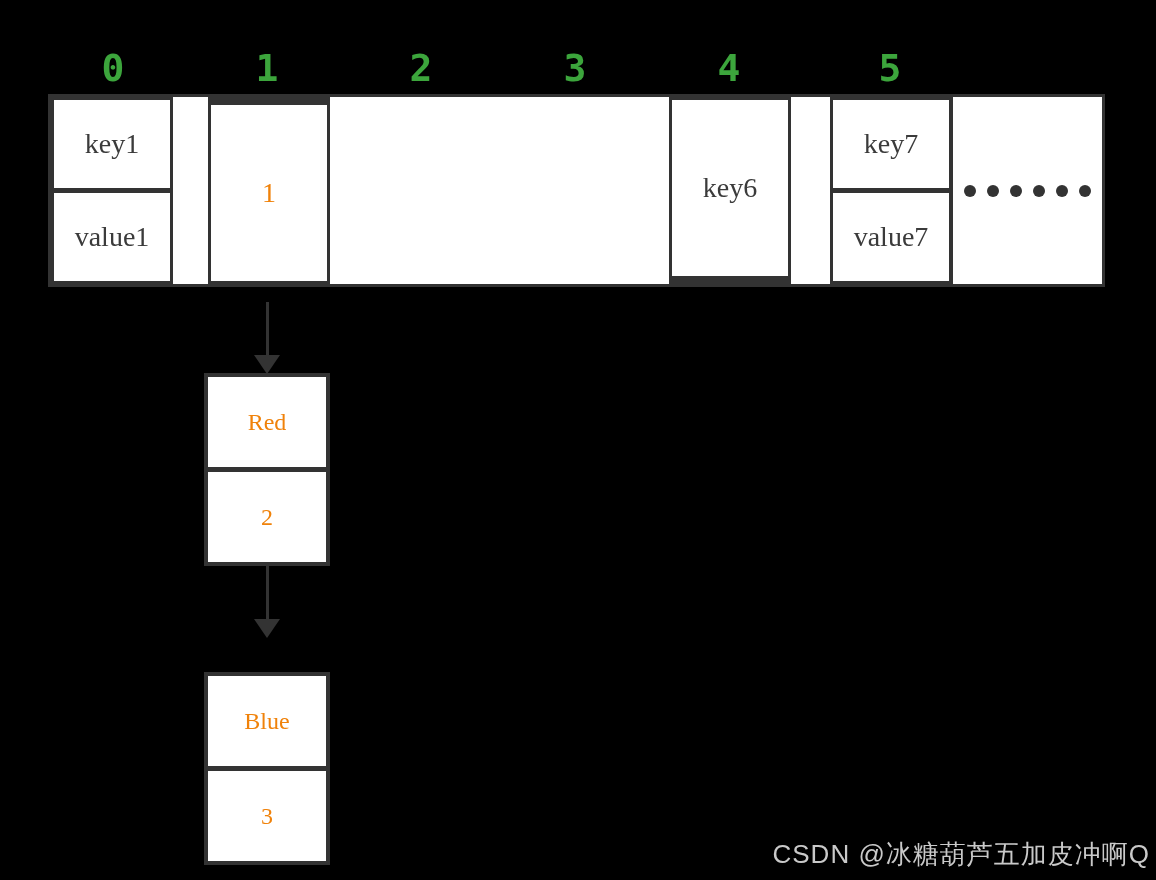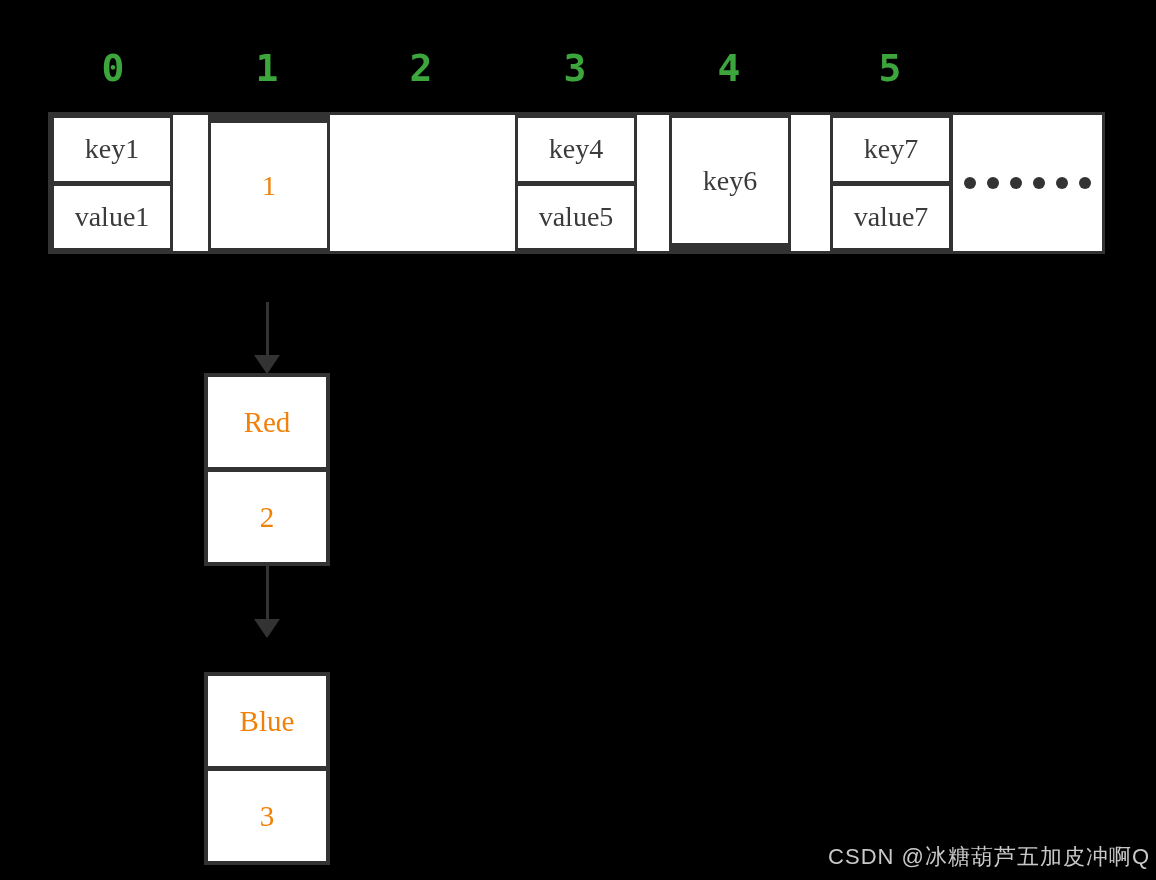--- a/index.html
+++ b/index.html
@@ -1,40 +1,40 @@
 <!DOCTYPE html>
 <html style="--green: #3CA53C; --orange: #F0820A; --dark: #333333; --bg: #000000; --cellbg: #FFFFFF; --watermark: #C9C9C9;"><head>
 <meta charset="utf-8">
 <style>
   html,body{margin:0;padding:0;width:1156px;height:880px;background:#000;overflow:hidden;}
   .stage{position:absolute;left:0;top:0;width:1156px;height:880px;background:var(--bg,#000);
          font-family:"Liberation Serif","DejaVu Serif",serif;}
   .idx{position:absolute;top:46px;width:120px;text-align:center;
        font-family:"DejaVu Sans Mono","Liberation Mono",monospace;font-weight:bold;
        font-size:38px;line-height:44px;color:var(--green,#3CA53C);}
-  .htable{position:absolute;left:48px;top:112px;width:1057px;height:142px;
+  .htable{position:absolute;left:48px;top:94px;width:1057px;height:193px;
           background:var(--cellbg,#fff);border:3px solid var(--dark,#333);box-sizing:border-box;}
   .bucket{position:absolute;top:0;bottom:0;width:122px;border:3px solid var(--dark,#333);
           box-sizing:border-box;background:var(--cellbg,#fff);display:flex;flex-direction:column;}
   .cell{flex:1;display:flex;align-items:center;justify-content:center;
         font-size:28px;color:#3b3b3b;white-space:nowrap;}
   .hdiv{height:5px;background:var(--dark,#333);flex:none;}
   .orange{color:var(--orange,#F0820A);}
   .dots{position:absolute;top:0;bottom:0;left:899px;right:0;border-left:3px solid var(--dark,#333);
         display:flex;align-items:center;justify-content:center;gap:11px;}
   .dot{width:12px;height:12px;border-radius:50%;background:var(--dark,#333);flex:none;}
   .arrow{position:absolute;width:28px;display:flex;flex-direction:column;align-items:center;}
   .shaft{width:3px;background:var(--dark,#333);}
   .ahead{width:0;height:0;border-left:13px solid transparent;border-right:13px solid transparent;
          border-top:19px solid var(--dark,#333);}
   .chain-node{position:absolute;left:204px;width:126px;height:193px;background:var(--cellbg,#fff);
               border:4px solid var(--dark,#333);box-sizing:border-box;display:flex;flex-direction:column;}
-  .chain-node .cell{font-size:29px;}
+  .chain-node .cell{font-size:24px;}
   .watermark{position:absolute;right:6px;bottom:8px;font-family:"Liberation Sans","DejaVu Sans",sans-serif;
-             font-size:22px;color:var(--watermark,#C9C9C9);letter-spacing:1px;}
+             font-size:26px;color:var(--watermark,#C9C9C9);letter-spacing:1px;}
 </style>
 </head>
 <body>
 
 <div class="stage">
 
   <div>
     <div class="idx" style="left:53px">0</div>
     <div class="idx" style="left:207px">1</div>
     <div class="idx" style="left:361px">2</div>
@@ -45,25 +45,20 @@
 
   <div class="htable">
     <div class="bucket" style="left:0px">
       <div class="cell">key1</div>
       <div class="hdiv"></div>
       <div class="cell">value1</div>
     </div>
     <div class="bucket" style="left:157px">
       <div class="hdiv"></div>
       <div class="cell orange">1</div>
-    </div>
-    <div class="bucket" style="left:464px">
-      <div class="cell">key4</div>
-      <div class="hdiv"></div>
-      <div class="cell">value5</div>
     </div>
     <div class="bucket" style="left:618px">
       <div class="cell">key6</div>
       <div class="hdiv"></div>
     </div>
     <div class="bucket" style="left:779px">
       <div class="cell">key7</div>
       <div class="hdiv"></div>
       <div class="cell">value7</div>
     </div>

